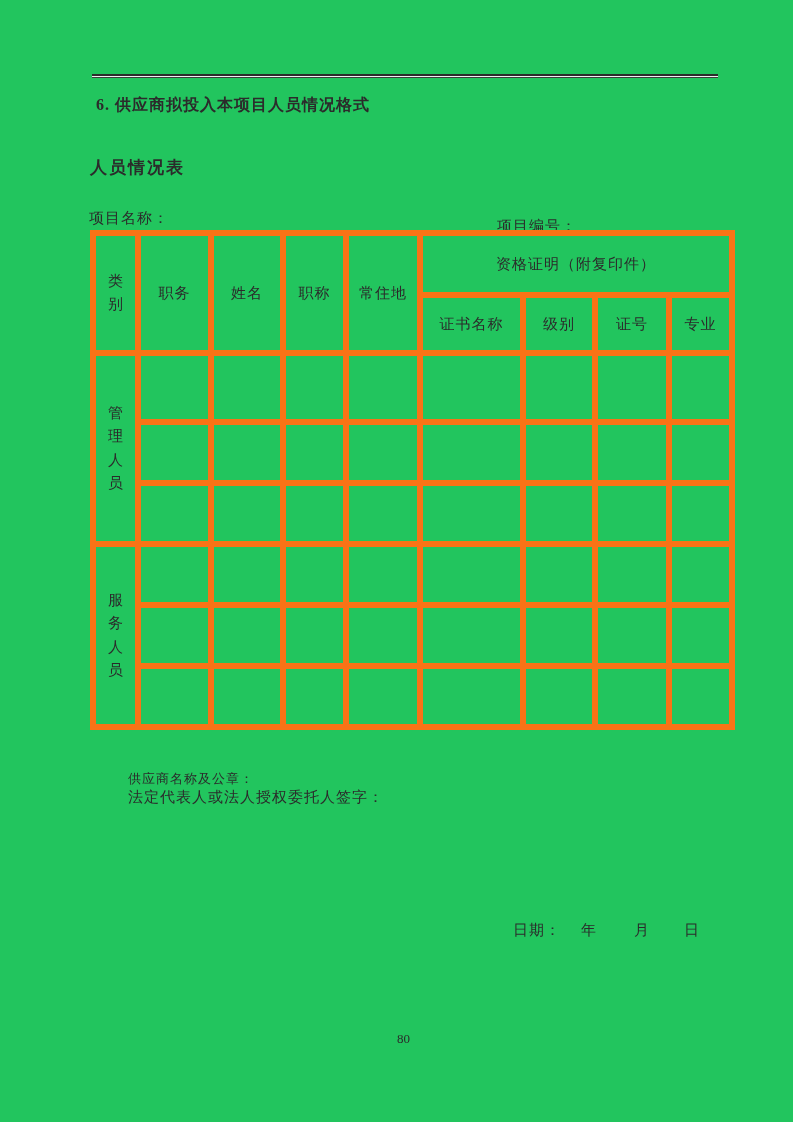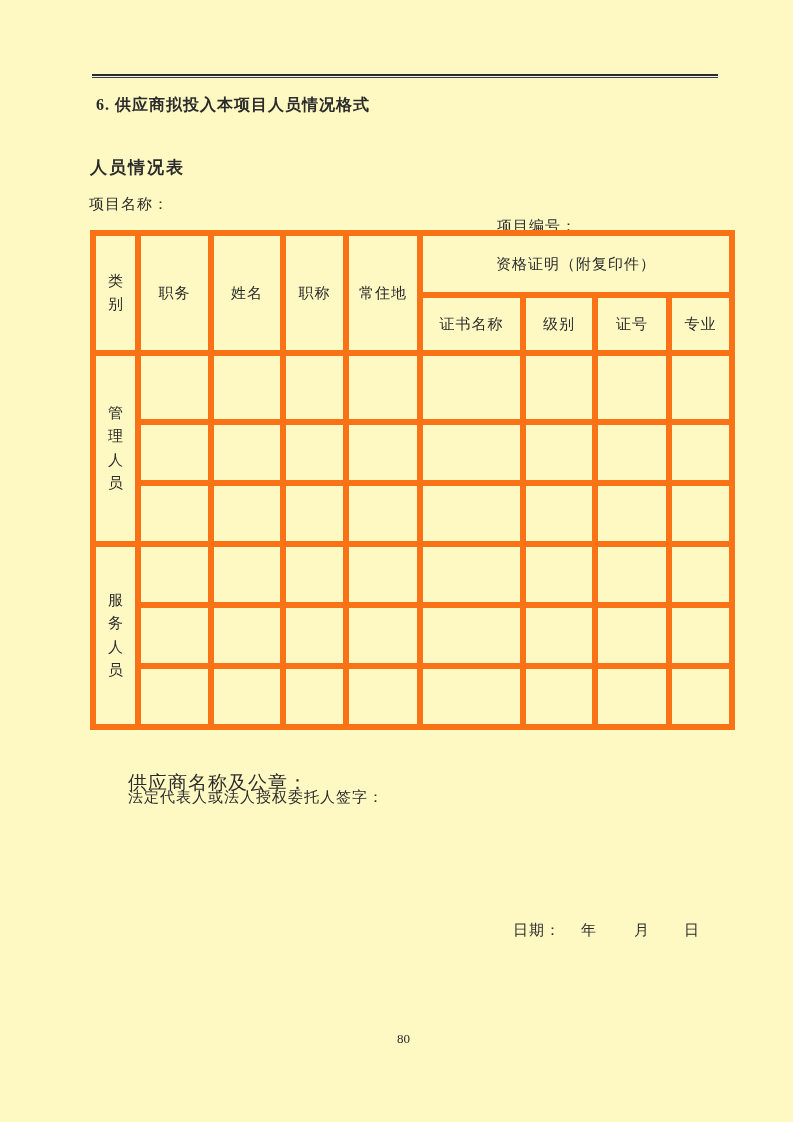--- a/index.html
+++ b/index.html
@@ -11,21 +11,21 @@
     width: 793px;
     height: 1122px;
     position: relative;
     font-family: "Liberation Serif", serif;
     color: #2b2b2b;
     overflow: hidden;
   }
   .page {
     position: absolute;
     inset: 0;
-    background: #fef9c3;
+    background: #22c55e;
   }
   .top-rule {
     position: absolute;
     left: 92px;
     top: 74px;
     width: 626px;
     height: 5px;
     background: linear-gradient(to bottom,
       #2c2c2c 0px, #2c2c2c 2px,
       #f0f0f0 2px, #f0f0f0 3px,
@@ -46,21 +46,21 @@
     left: 90px;
     top: 156px;
     width: 639px;
     font-size: 17px;
     font-weight: bold;
     letter-spacing: 2px;
   }
   .project-name-label {
     position: absolute;
     left: 89px;
-    top: 195px;
+    top: 209px;
     font-size: 15px;
     letter-spacing: 1px;
     white-space: nowrap;
   }
   .project-code-label {
     position: absolute;
     left: 497px;
     top: 203px;
     font-size: 15px;
     letter-spacing: 1px;
@@ -92,21 +92,21 @@
     width: 1em;
     margin: 0 auto;
     word-break: break-all;
     line-height: 1.55;
     text-align: right;
   }
   .footer-label-seal {
     position: absolute;
     left: 128px;
     top: 770px;
-    font-size: 19px;
+    font-size: 13px;
     letter-spacing: 1px;
     white-space: nowrap;
   }
   .footer-label-sign {
     position: absolute;
     left: 128px;
     top: 788px;
     font-size: 15px;
     letter-spacing: 1px;
     white-space: nowrap;

